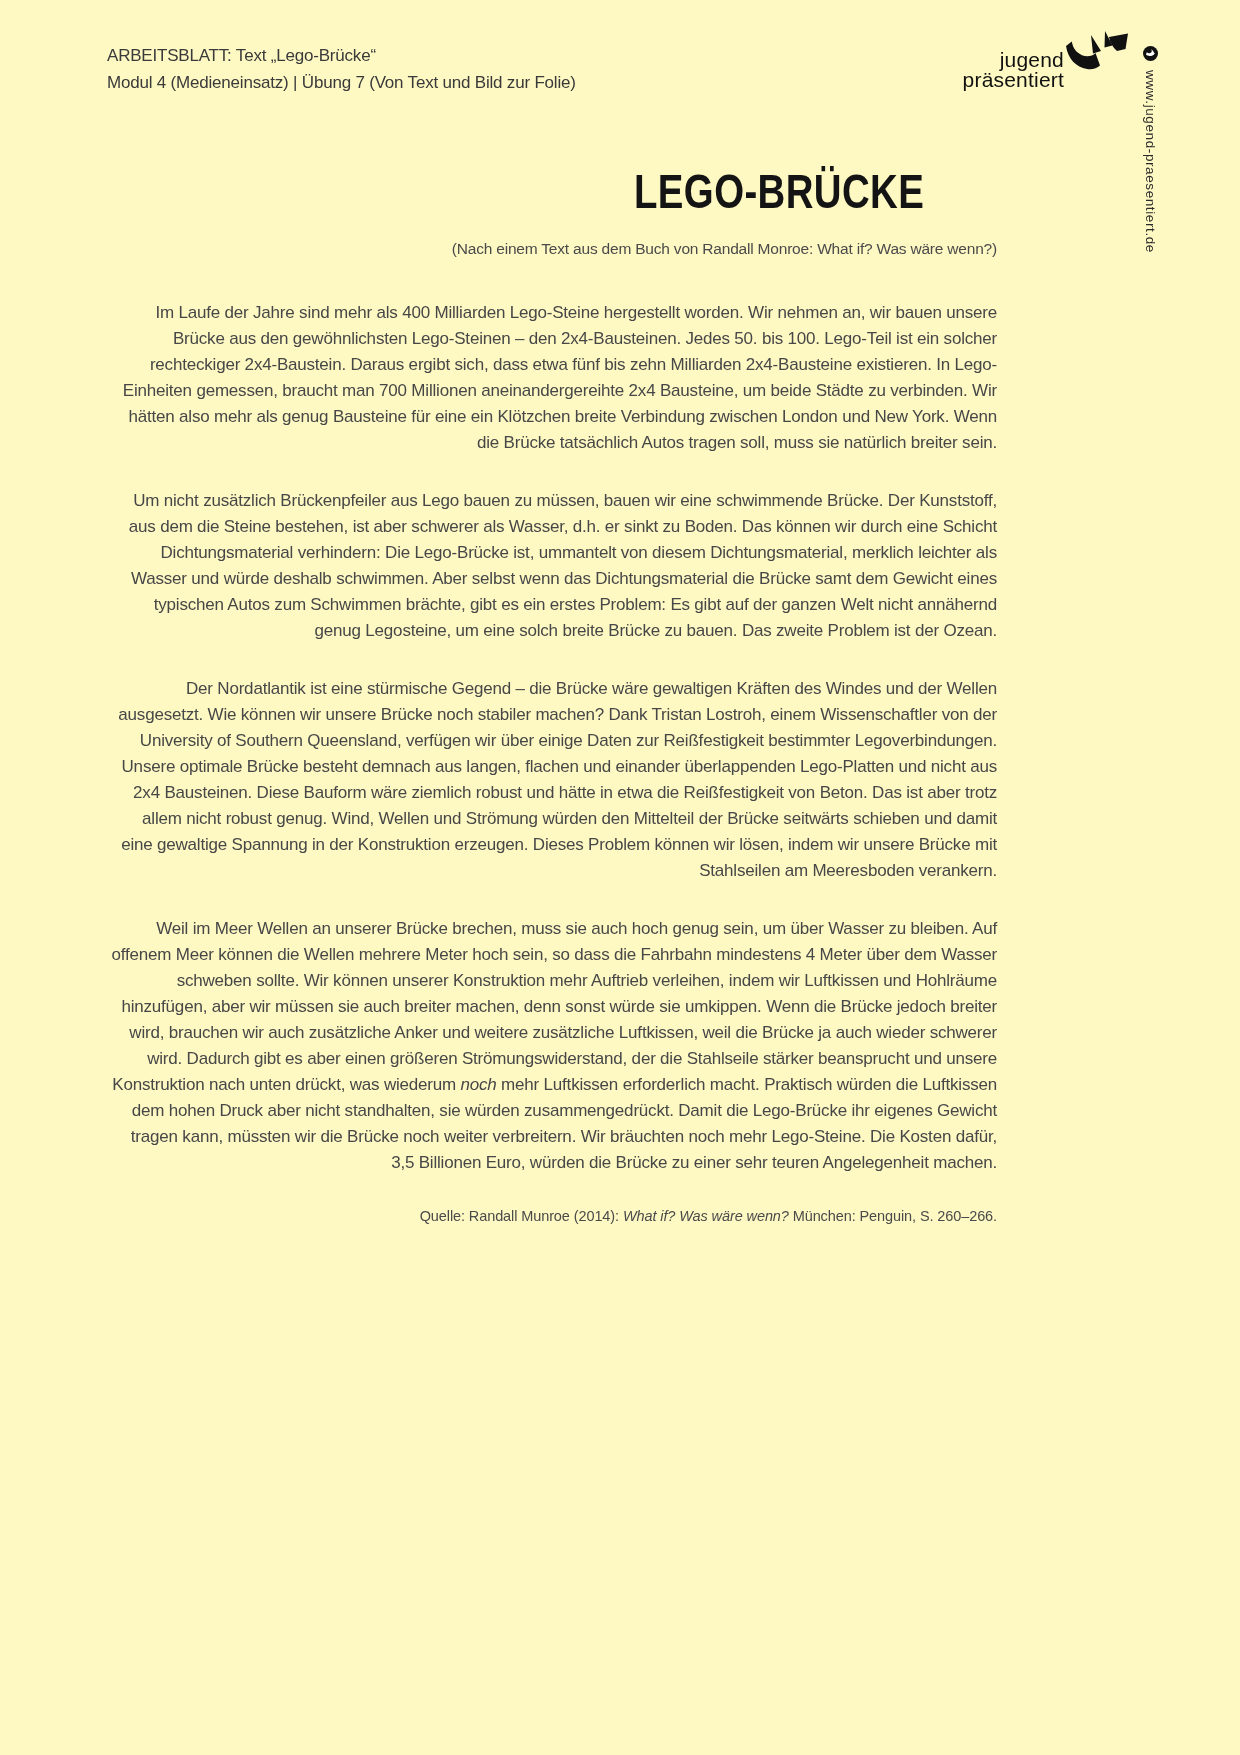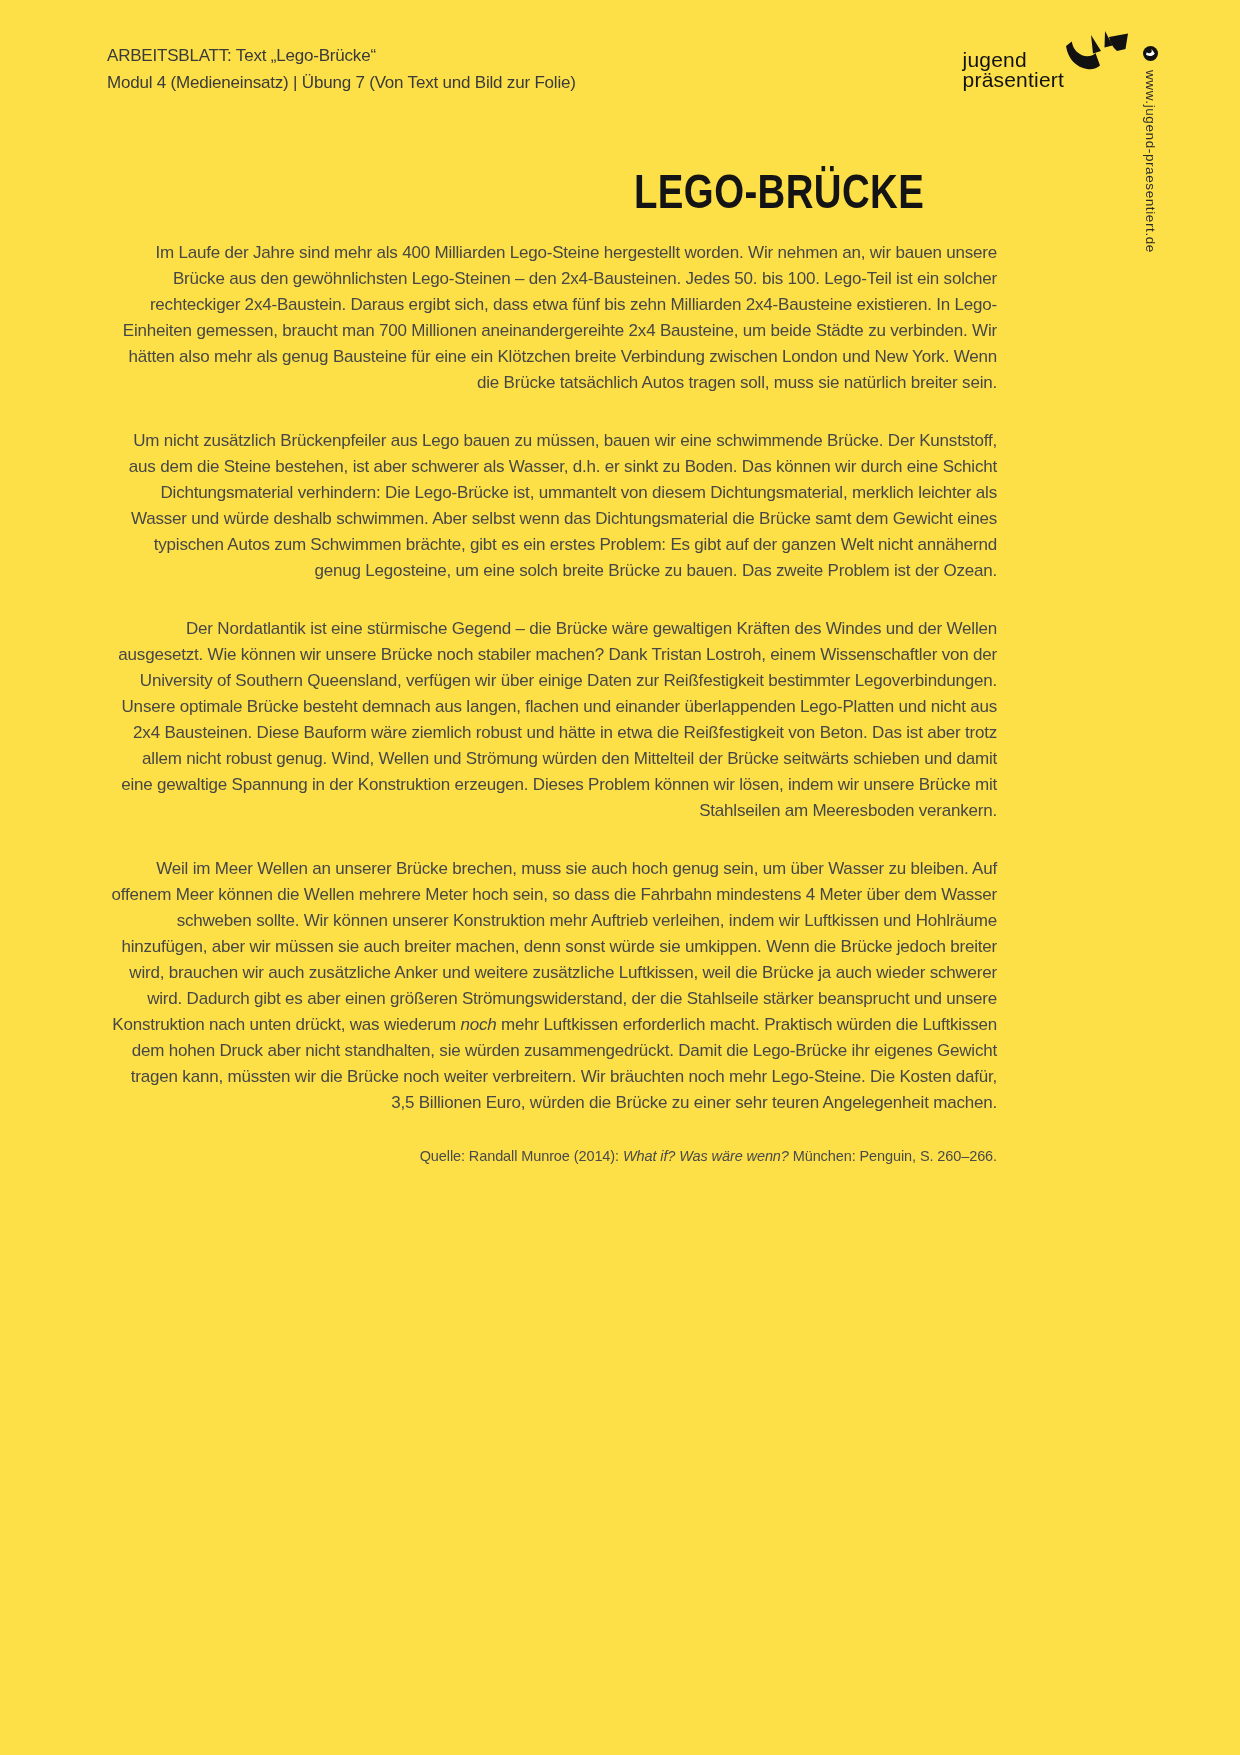--- a/index.html
+++ b/index.html
@@ -1,35 +1,35 @@
 <!DOCTYPE html>
 <html lang="de"><head>
 <meta charset="utf-8">
 <style>
   html,body{margin:0;padding:0;background:#e8e8e8;}
   .page{
     position:relative;
     width:1240px;height:1755px;
-    background:#fde047;
+    background:#fef9c3;
     overflow:hidden;
     font-family:"Liberation Sans", sans-serif;
     -webkit-font-smoothing:antialiased;
   }
   
   .doc-header{
     position:absolute;left:107px;top:42px;
     font-size:17px;line-height:27px;color:#3a3a3a;
     letter-spacing:-0.2px;
   }
   
   .logo{
     position:absolute;left:958px;top:30px;width:170px;height:78px;
   }
   .logo-words{
-    position:absolute;right:64px;top:20px;
+    position:absolute;right:64px;top:20px;text-align:right;
     color:#111;line-height:20px;
   }
   .logo-w1{font-size:21px;font-weight:400;letter-spacing:0.2px;}
   .logo-w2{font-size:21px;font-weight:400;letter-spacing:0.2px;}
   .logo-mark{position:absolute;right:0;top:0;}
   
   .side-strip{
     position:absolute;left:1140px;top:46px;width:20px;
     display:flex;flex-direction:column;align-items:center;
   }
@@ -96,20 +96,21 @@
         <path d="M3 8.6 C5.2 10.8 9.6 10.6 11.8 7.4 L9.4 4.8 C8.4 7.2 5.8 7.9 3.8 6.2 Z" fill="#fff"></path>
         <polygon points="8.6,3 10.8,6.2 8.8,6.8" fill="#fff"></polygon>
       </svg>
     </span>
     <div class="side-url">www.jugend-praesentiert.de</div>
   </div>
 
   <div class="content">
     <h1 class="title"><span class="condense">LEGO-BRÜCKE</span></h1>
 
+    <p class="subtitle">(Nach einem Text aus dem Buch von Randall Monroe: What if? Was wäre wenn?)</p>
 
 
     <div>
         <p class="body-par"><span>Im Laufe der Jahre sind mehr als 400 Milliarden Lego-Steine hergestellt worden. Wir nehmen an, wir bauen unsere Brücke aus den gewöhnlichsten Lego-Steinen – den 2x4-Bausteinen. Jedes 50. bis 100. Lego-Teil ist ein solcher rechteckiger 2x4-Baustein. Daraus ergibt sich, dass etwa fünf bis zehn Milliarden 2x4-Bausteine existieren. In Lego-Einheiten gemessen, braucht man 700 Millionen aneinandergereihte 2x4 Bausteine, um beide Städte zu verbinden. Wir hätten also mehr als genug Bausteine für eine ein Klötzchen breite Verbindung zwischen London und New York. Wenn die Brücke tatsächlich Autos tragen soll, muss sie natürlich breiter sein.</span></p>
         <p class="body-par"><span>Um nicht zusätzlich Brückenpfeiler aus Lego bauen zu müssen, bauen wir eine schwimmende Brücke. Der Kunststoff, aus dem die Steine bestehen, ist aber schwerer als Wasser, d.h. er sinkt zu Boden. Das können wir durch eine Schicht Dichtungsmaterial verhindern: Die Lego-Brücke ist, ummantelt von diesem Dichtungsmaterial, merklich leichter als Wasser und würde deshalb schwimmen. Aber selbst wenn das Dichtungsmaterial die Brücke samt dem Gewicht eines typischen Autos zum Schwimmen brächte, gibt es ein erstes Problem: Es gibt auf der ganzen Welt nicht annähernd genug Legosteine, um eine solch breite Brücke zu bauen. Das zweite Problem ist der Ozean.</span></p>
         <p class="body-par"><span>Der Nordatlantik ist eine stürmische Gegend – die Brücke wäre gewaltigen Kräften des Windes und der Wellen ausgesetzt. Wie können wir unsere Brücke noch stabiler machen? Dank Tristan Lostroh, einem Wissenschaftler von der University of Southern Queensland, verfügen wir über einige Daten zur Reißfestigkeit bestimmter Legoverbindungen. Unsere optimale Brücke besteht demnach aus langen, flachen und einander überlappenden Lego-Platten und nicht aus 2x4 Bausteinen. Diese Bauform wäre ziemlich robust und hätte in etwa die Reißfestigkeit von Beton. Das ist aber trotz allem nicht robust genug. Wind, Wellen und Strömung würden den Mittelteil der Brücke seitwärts schieben und damit eine gewaltige Spannung in der Konstruktion erzeugen. Dieses Problem können wir lösen, indem wir unsere Brücke mit Stahlseilen am Meeresboden verankern.</span></p>
         <p class="body-par"><span>Weil im Meer Wellen an unserer Brücke brechen, muss sie auch hoch genug sein, um über Wasser zu bleiben. Auf offenem Meer können die Wellen mehrere Meter hoch sein, so dass die Fahrbahn mindestens 4 Meter über dem Wasser schweben sollte. Wir können unserer Konstruktion mehr Auftrieb verleihen, indem wir Luftkissen und Hohlräume hinzufügen, aber wir müssen sie auch breiter machen, denn sonst würde sie umkippen. Wenn die Brücke jedoch breiter wird, brauchen wir auch zusätzliche Anker und weitere zusätzliche Luftkissen, weil die Brücke ja auch wieder schwerer wird. Dadurch gibt es aber einen größeren Strömungswiderstand, der die Stahlseile stärker beansprucht und unsere Konstruktion nach unten drückt, was wiederum </span><span class="italic">noch</span><span> mehr Luftkissen erforderlich macht. Praktisch würden die Luftkissen dem hohen Druck aber nicht standhalten, sie würden zusammengedrückt. Damit die Lego-Brücke ihr eigenes Gewicht tragen kann, müssten wir die Brücke noch weiter verbreitern. Wir bräuchten noch mehr Lego-Steine. Die Kosten dafür, 3,5 Billionen Euro, würden die Brücke zu einer sehr teuren Angelegenheit machen.</span></p>
       </div>
 
     <p class="source-line"><span>Quelle: Randall Munroe (2014): </span><span class="italic">What if? Was wäre wenn?</span><span> München: Penguin, S. 260–266.</span></p>

